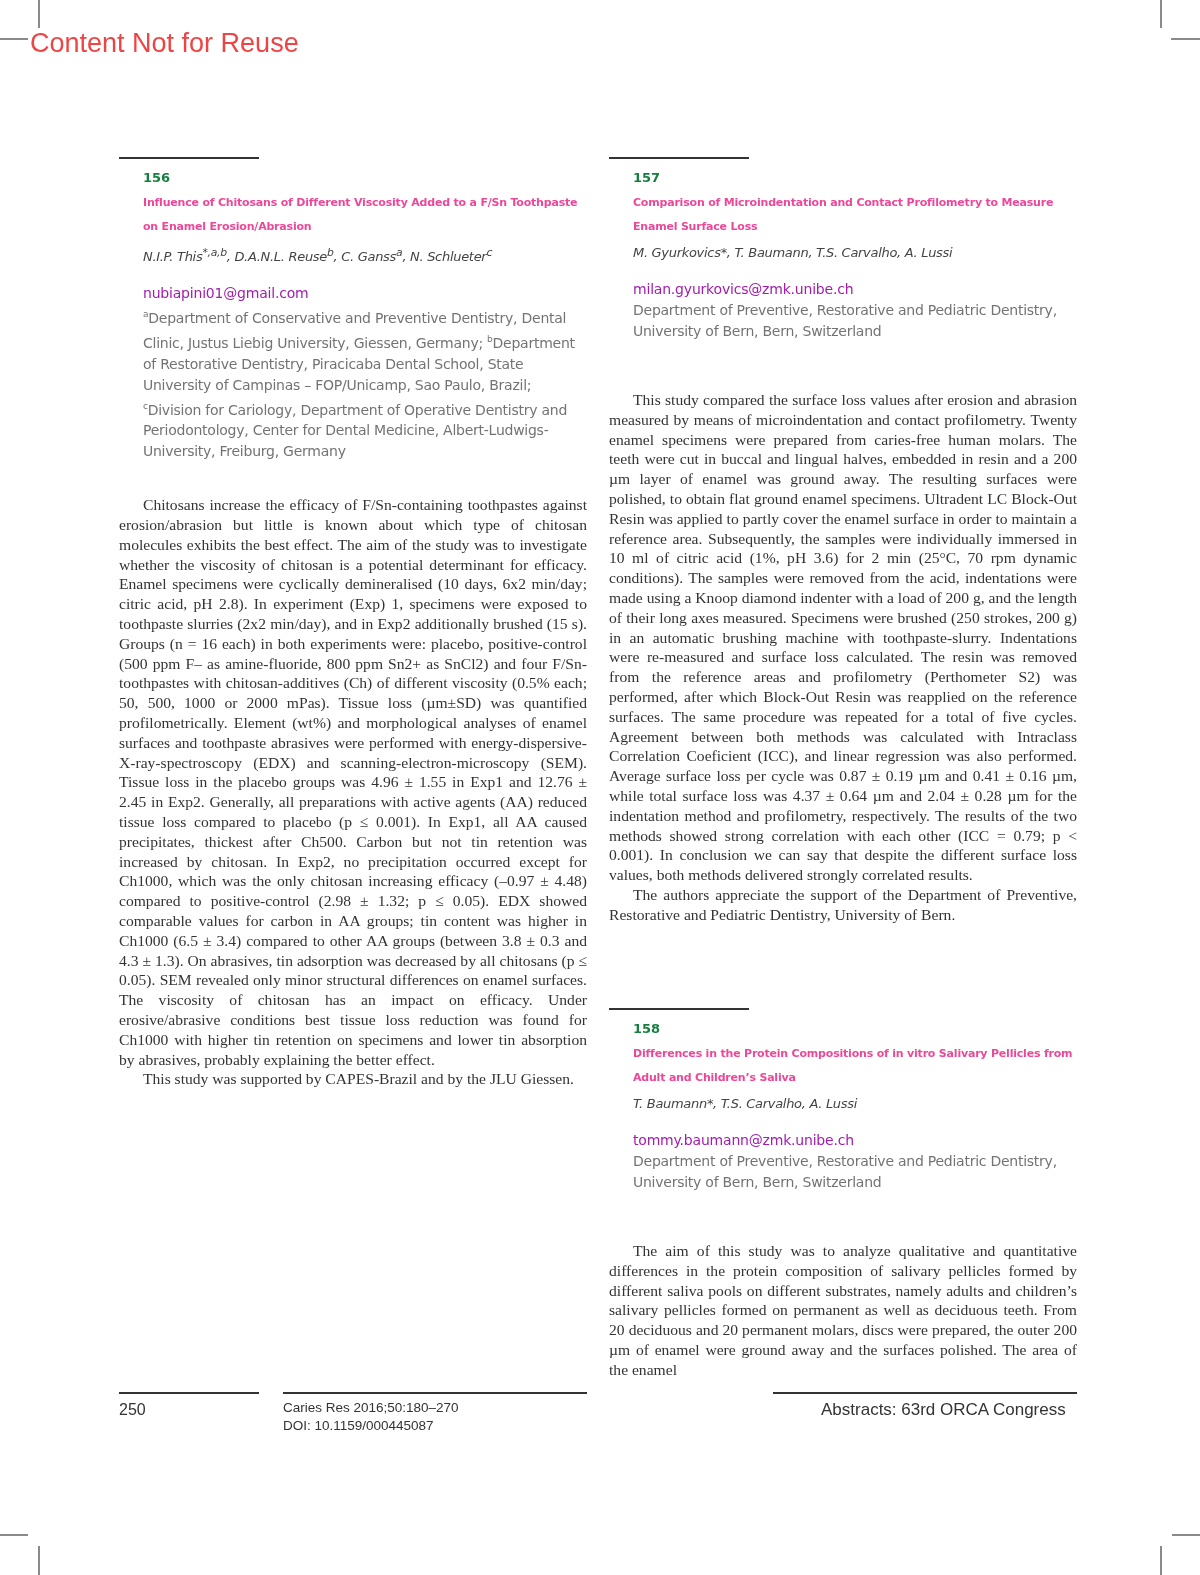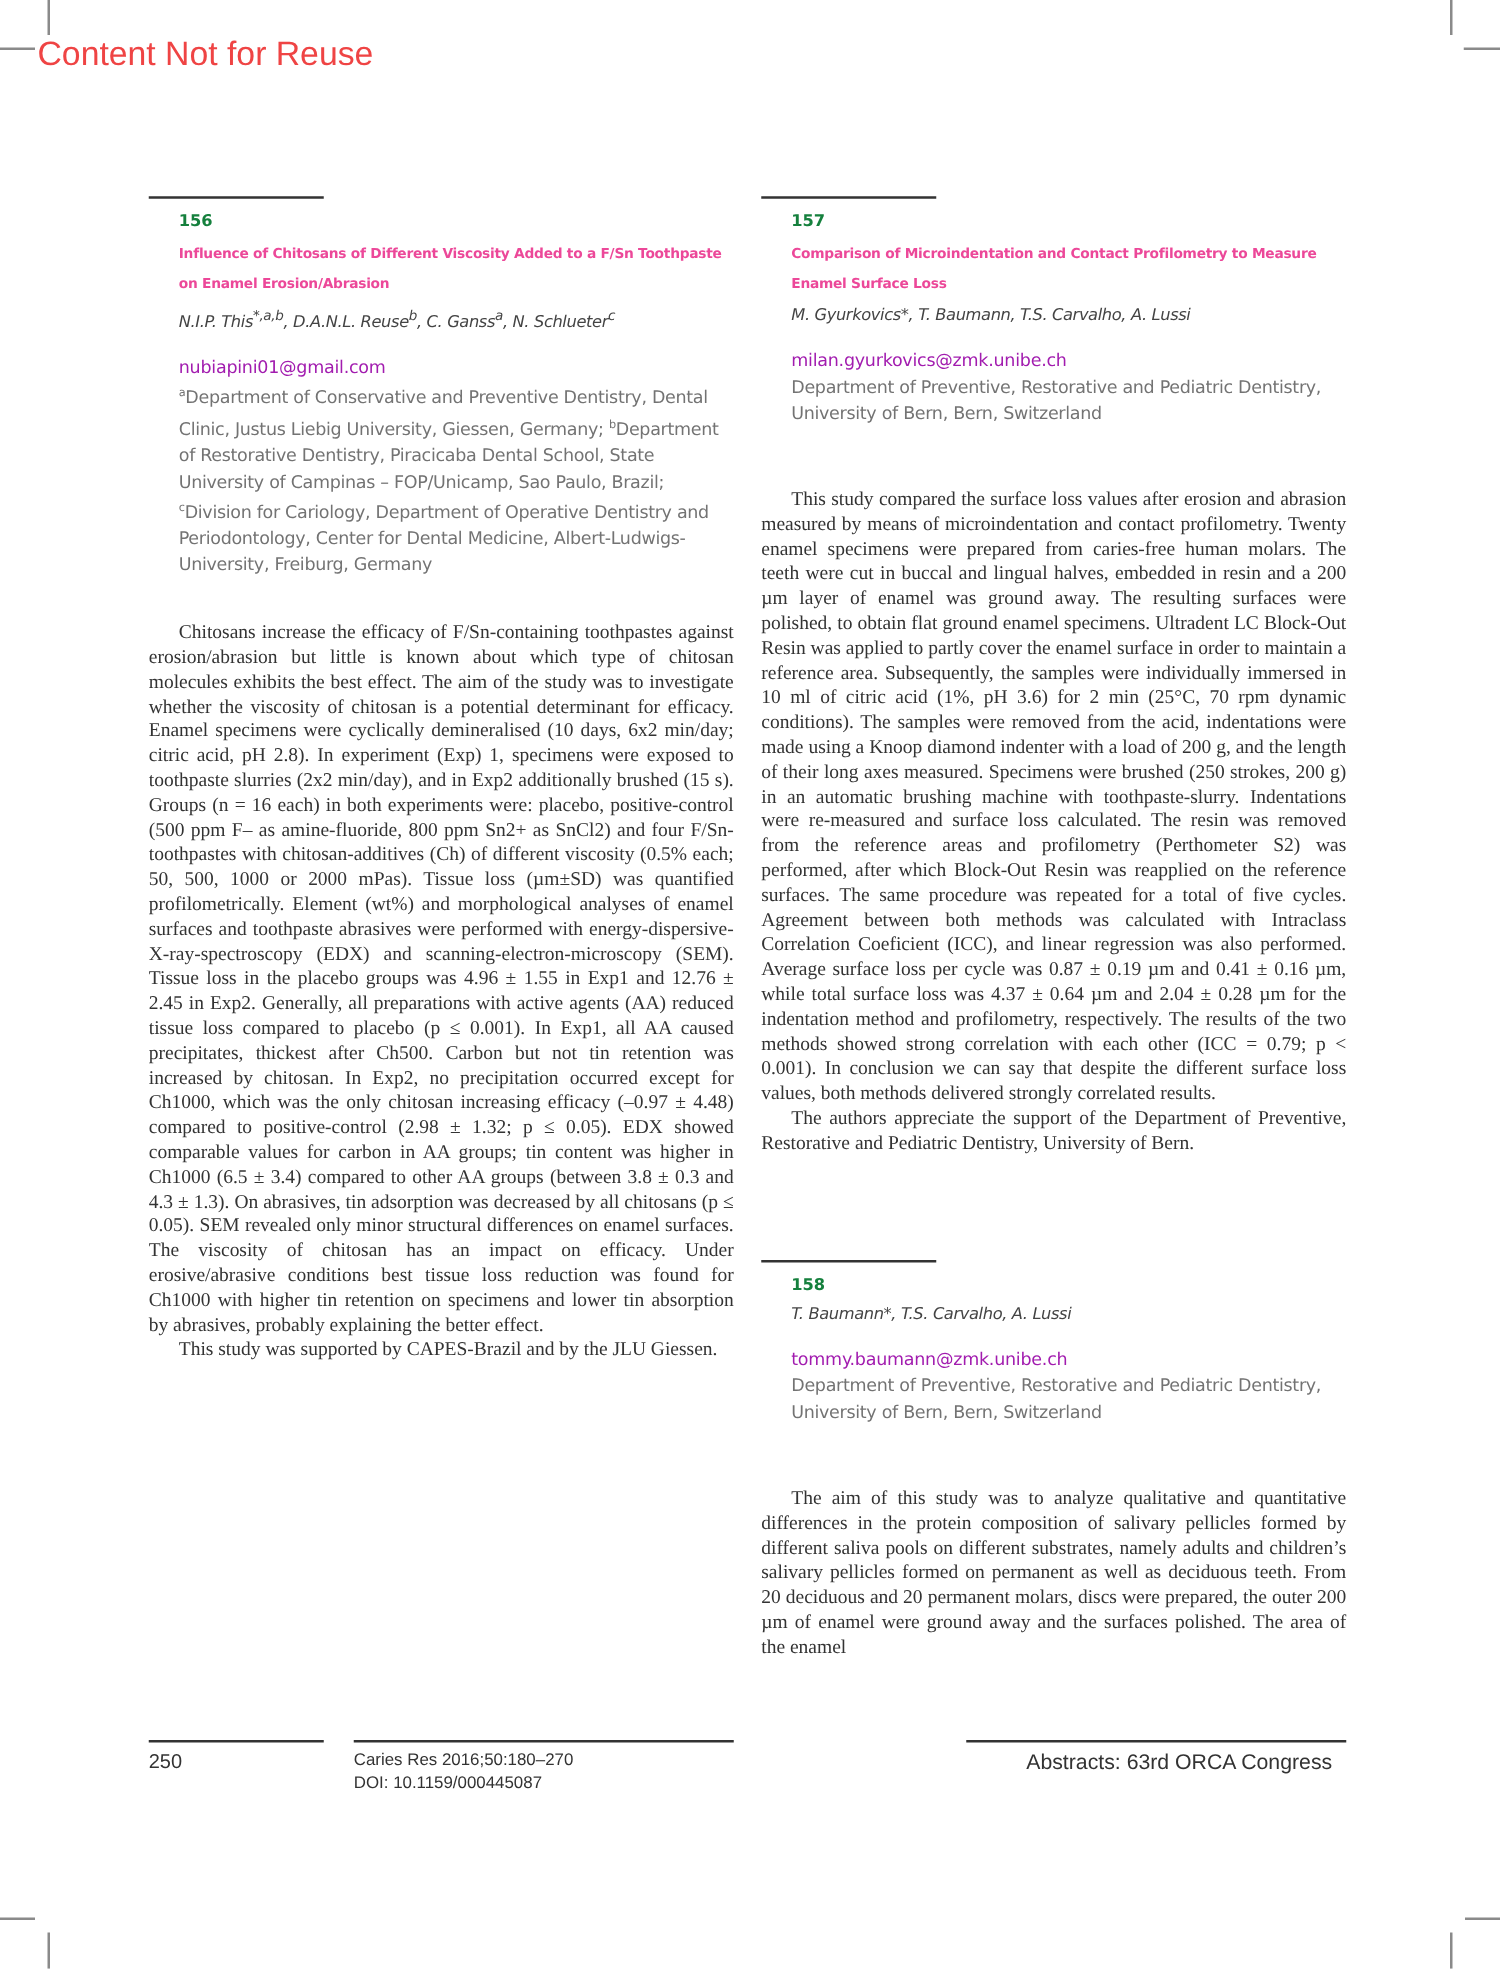--- a/index.html
+++ b/index.html
@@ -77,20 +77,21 @@
   <div class="abs-body">
     <p>This study compared the surface loss values after erosion and abrasion measured by means of microindentation and contact profilometry. Twenty enamel specimens were prepared from caries-free human molars. The teeth were cut in buccal and lingual halves, embedded in resin and a 200 µm layer of enamel was ground away. The resulting surfaces were polished, to obtain flat ground enamel specimens. Ultradent LC Block-Out Resin was applied to partly cover the enamel surface in order to maintain a reference area. Subsequently, the samples were individually immersed in 10 ml of citric acid (1%, pH 3.6) for 2 min (25°C, 70 rpm dynamic conditions). The samples were removed from the acid, indentations were made using a Knoop diamond indenter with a load of 200 g, and the length of their long axes measured. Specimens were brushed (250 strokes, 200 g) in an automatic brushing machine with toothpaste-slurry. Indentations were re-measured and surface loss calculated. The resin was removed from the reference areas and profilometry (Perthometer S2) was performed, after which Block-Out Resin was reapplied on the reference surfaces. The same procedure was repeated for a total of five cycles. Agreement between both methods was calculated with Intraclass Correlation Coeficient (ICC), and linear regression was also performed. Average surface loss per cycle was 0.87 ± 0.19 µm and 0.41 ± 0.16 µm, while total surface loss was 4.37 ± 0.64 µm and 2.04 ± 0.28 µm for the indentation method and profilometry, respectively. The results of the two methods showed strong correlation with each other (ICC = 0.79; p &lt; 0.001). In conclusion we can say that despite the different surface loss values, both methods delivered strongly correlated results.</p>
     <p>The authors appreciate the support of the Department of Preventive, Restorative and Pediatric Dentistry, University of Bern.</p>
   </div>
 </div>
 
 <div class="block2">
   <div class="rule-short"></div>
   <div class="abs-head">
     <div class="abs-num">158</div>
+    <div class="abs-title">Differences in the Protein Compositions of in vitro Salivary Pellicles from Adult and Children’s Saliva</div>
     <div class="abs-authors">T. Baumann*, T.S. Carvalho, A. Lussi</div>
     <div class="abs-email">tommy.baumann@zmk.unibe.ch</div>
     <div class="abs-aff">Department of Preventive, Restorative and Pediatric Dentistry, University of Bern, Bern, Switzerland</div>
   </div>
   <div class="gap-right"></div>
   <div class="abs-body">
     <p>The aim of this study was to analyze qualitative and quantitative differences in the protein composition of salivary pellicles formed by different saliva pools on different substrates, namely adults and children’s salivary pellicles formed on permanent as well as deciduous teeth. From 20 deciduous and 20 permanent molars, discs were prepared, the outer 200 µm of enamel were ground away and the surfaces polished. The area of the enamel</p>
   </div>
 </div>
 

